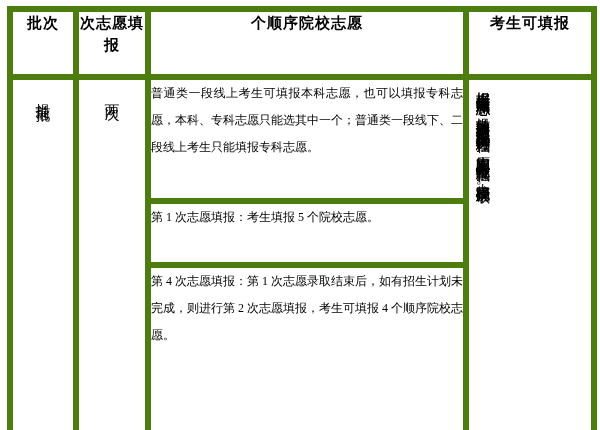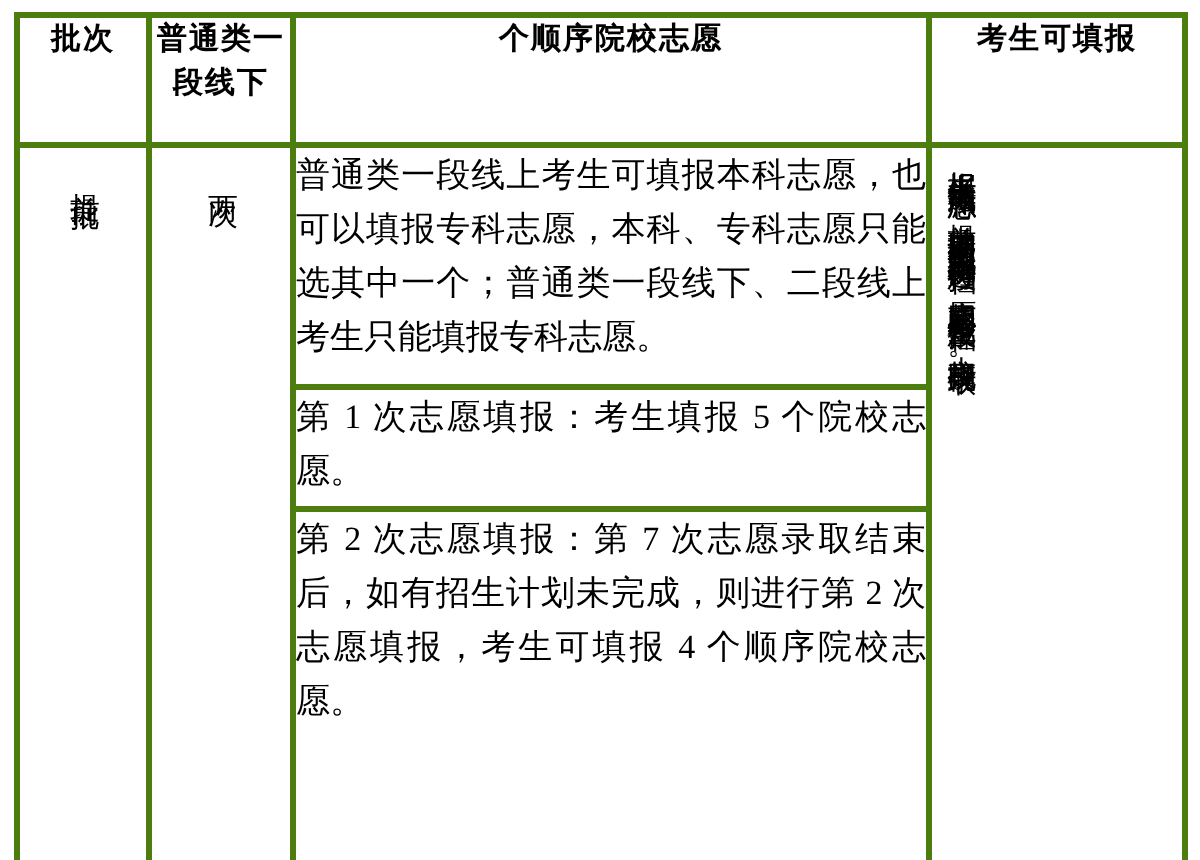--- a/index.html
+++ b/index.html
@@ -20,21 +20,21 @@
     height: 430px;
     box-sizing: border-box;
   }
   table.grid {
     border-collapse: collapse;
     width: 586px;
     margin: 6px 0 0 7px;
     table-layout: fixed;
   }
   table.grid td, table.grid th {
-    border: 3px solid #4d7c0f;
+    border: 6px solid #4d7c0f;
     vertical-align: top;
     padding: 0;
   }
   
   .hdr {
     text-align: center;
     vertical-align: middle;
     font-weight: bold;
     font-size: 15px;
     line-height: 22px;
@@ -54,21 +54,21 @@
     letter-spacing: 1px;
   }
   .vert-text {
     writing-mode: vertical-rl;
     text-orientation: upright;
     display: inline-block;
     line-height: 26px;
     letter-spacing: 2px;
   }
   .req-cell {
-    font-size: 17px;
+    font-size: 12px;
     line-height: 27px;
     padding: 8px 9px 8px 9px;
     text-align: justify;
     text-justify: inter-ideograph;
   }
   .req-cell p { margin: 0; }
   .rule-cell {
     padding: 8px 6px 8px 10px;
     font-size: 14.5px;
   }
@@ -91,21 +91,21 @@
   <table class="grid">
     <colgroup>
       <col class="hdr-batch">
       <col class="hdr-times">
       <col class="hdr-req">
       <col class="hdr-rule">
     </colgroup>
     <tbody>
       <tr>
         <td class="hdr">批次</td>
-        <td class="hdr">普通类一段线下</td>
+        <td class="hdr">次志愿填报</td>
         <td class="hdr">个顺序院校志愿</td>
         <td class="hdr">考生可填报</td>
       </tr>
       <tr>
         <td class="cell-center" rowspan="3">
           <span class="vert-text">提前批</span>
         </td>
         <td class="cell-center" rowspan="3">
           <span class="vert-text">两次</span>
         </td>
@@ -116,18 +116,18 @@
           <div class="rule-inner">根据考生高考成绩和志愿，提前批按照不同招生类型规定的投档比例进行投档，志愿相同的同分考生全部投档，由高校择优录取。</div>
         </td>
       </tr>
       <tr>
         <td class="req-cell r2">
           <p>第 1 次志愿填报：考生填报 5 个院校志愿。</p>
         </td>
       </tr>
       <tr>
         <td class="req-cell r3">
-          <p>第 2 次志愿填报：第 7 次志愿录取结束后，如有招生计划未完成，则进行第 2 次志愿填报，考生可填报 4 个顺序院校志愿。</p>
+          <p>第 4 次志愿填报：第 1 次志愿录取结束后，如有招生计划未完成，则进行第 2 次志愿填报，考生可填报 4 个顺序院校志愿。</p>
         </td>
       </tr>
     </tbody>
   </table>
 </div>
 
 </body></html>

